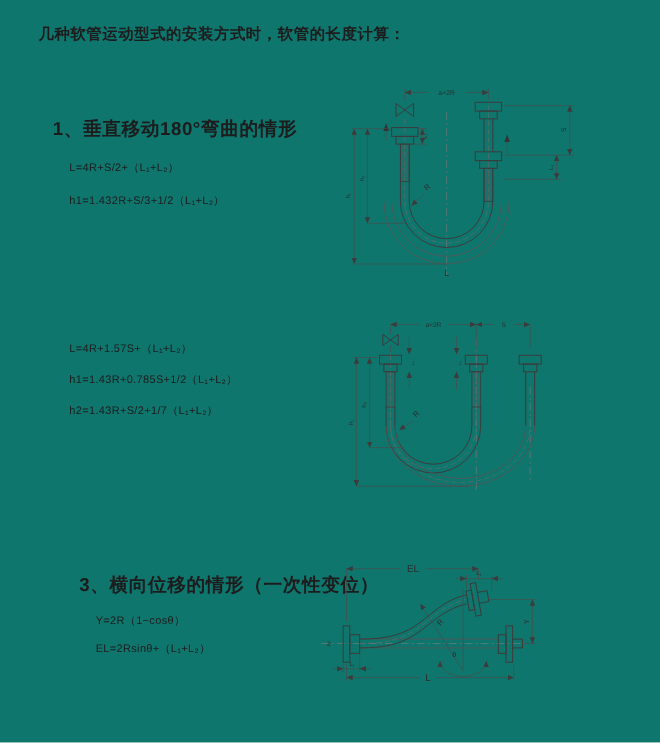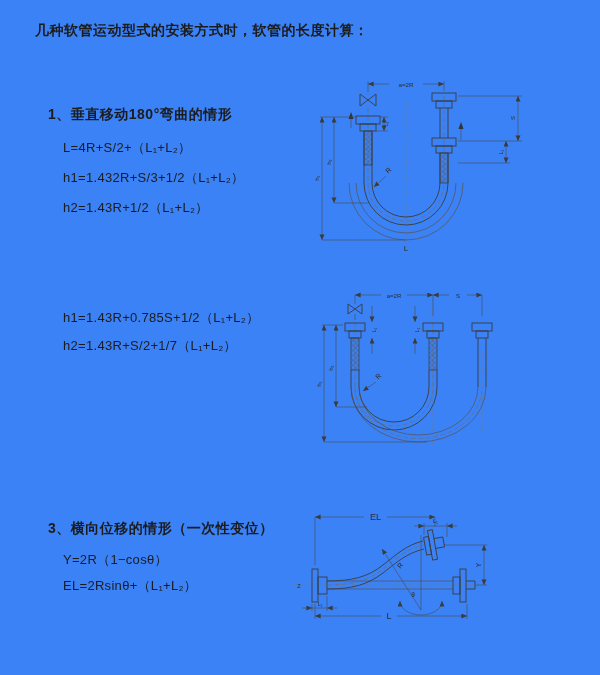--- a/index.html
+++ b/index.html
@@ -1,25 +1,25 @@
 <!DOCTYPE html>
 <html><head>
 <meta charset="utf-8">
 <style>
   html,body{margin:0;padding:0;background:#ffffff;}
   .page{
-    position:relative;width:600px;height:675px;background:#3b82f6;
+    position:relative;width:600px;height:675px;background:#0f766e;
     font-family:"Liberation Sans","DejaVu Sans",sans-serif;color:#1c1c1c;overflow:hidden;
   }
   .doc-title{
     position:absolute;left:35px;top:22px;font-size:14px;font-weight:bold;letter-spacing:.5px;
   }
   .sec{position:absolute;left:48px;}
-  .sec-heading{font-size:14px;font-weight:bold;letter-spacing:.5px;margin-bottom:9px;}
-  .formula{font-size:13px;letter-spacing:.3px;padding-left:15px;}
+  .sec-heading{font-size:17px;font-weight:bold;letter-spacing:.5px;margin-bottom:9px;}
+  .formula{font-size:10px;letter-spacing:.3px;padding-left:15px;}
   .lh30 .formula{line-height:30px;}
   .lh28 .formula{line-height:28px;}
   .lh26 .formula{line-height:26px;}
   .diag{position:absolute;}
   svg{display:block;}
   svg text{fill:#2c2c2c;font-family:"Liberation Sans","DejaVu Sans",sans-serif;}
   .w{stroke:#3b3b3b;stroke-width:.9;fill:none;}           
   .t{stroke:#4a4a4a;stroke-width:.6;fill:none;}           
   .cl{stroke:#787878;stroke-width:.6;fill:none;stroke-dasharray:7,3,1.5,3;} 
   .hd{stroke:#6a6a6a;stroke-width:.6;fill:none;stroke-dasharray:5,2.5;}     
@@ -29,21 +29,20 @@
 <body>
 
 <div class="page">
 
   <div class="doc-title">几种软管运动型式的安装方式时，软管的长度计算：</div>
 
   <div class="sec lh30" style="top:106px;">
     <div class="sec-heading">1、垂直移动180°弯曲的情形</div>
     <div class="formula">L=4R+S/2+（L₁+L₂）</div>
     <div class="formula">h1=1.432R+S/3+1/2（L₁+L₂）</div>
-    <div class="formula">h2=1.43R+1/2（L₁+L₂）</div>
   </div>
 
   <div class="diag" style="left:310px;top:66px;">
     <svg width="270" height="190" viewBox="0 0 270 190">
       <defs>
         <pattern id="hp1" width="3.5" height="3.5" patternUnits="userSpaceOnUse" patternTransform="rotate(45)">
           <line x1="0" y1="0" x2="0" y2="3.5" stroke="#565656" stroke-width="0.7"></line>
           <line x1="0" y1="1.75" x2="3.5" y2="1.75" stroke="#565656" stroke-width="0.45"></line>
         </pattern>
         <marker id="m1" markerWidth="7" markerHeight="6" refX="5.6" refY="2.5" orient="auto-start-reverse" markerUnits="userSpaceOnUse">
@@ -133,20 +132,21 @@
       <g>
         <path class="t" d="M76,110 L64,121" marker-end="url(#m1)"></path>
         <text x="80" y="106" font-size="7" text-anchor="middle" transform="rotate(-40 80 106)">R</text>
       </g>
 
       <text x="96" y="185" font-size="8" text-anchor="middle">L</text>
     </svg>
   </div>
 
   <div class="sec lh28" style="top:304px;">
+    <div class="formula">L=4R+1.57S+（L₁+L₂）</div>
     <div class="formula">h1=1.43R+0.785S+1/2（L₁+L₂）</div>
     <div class="formula">h2=1.43R+S/2+1/7（L₁+L₂）</div>
   </div>
 
   <div class="diag" style="left:312px;top:282px;">
     <svg width="270" height="185" viewBox="0 0 270 185">
       <defs>
         <pattern id="hp2" width="3.5" height="3.5" patternUnits="userSpaceOnUse" patternTransform="rotate(45)">
           <line x1="0" y1="0" x2="0" y2="3.5" stroke="#565656" stroke-width="0.7"></line>
           <line x1="0" y1="1.75" x2="3.5" y2="1.75" stroke="#565656" stroke-width="0.45"></line>
@@ -232,21 +232,21 @@
         <text x="107" y="48" font-size="4.5" text-anchor="middle" transform="rotate(-90 107 48)">L₁</text>
       </g>
 
       <g>
         <path class="t" d="M64,100 L51,109" marker-end="url(#m2)"></path>
         <text x="68" y="96" font-size="7" text-anchor="middle" transform="rotate(-45 68 96)">R</text>
       </g>
     </svg>
   </div>
 
-  <div class="sec lh26" style="top:520px;">
+  <div class="sec lh26" style="top:520px;margin-left:24px;">
     <div class="sec-heading">3、横向位移的情形（一次性变位）</div>
     <div class="formula">Y=2R（1−cosθ）</div>
     <div class="formula">EL=2Rsinθ+（L₁+L₂）</div>
   </div>
 
   <div class="diag" style="left:284px;top:505px;">
     <svg width="295" height="140" viewBox="0 0 295 140">
       <defs>
         <marker id="m3" markerWidth="7" markerHeight="6" refX="5.6" refY="2.5" orient="auto-start-reverse" markerUnits="userSpaceOnUse">
           <path d="M0,0 L5.6,2.5 L0,5 Z" fill="#3b3b3b"></path>

